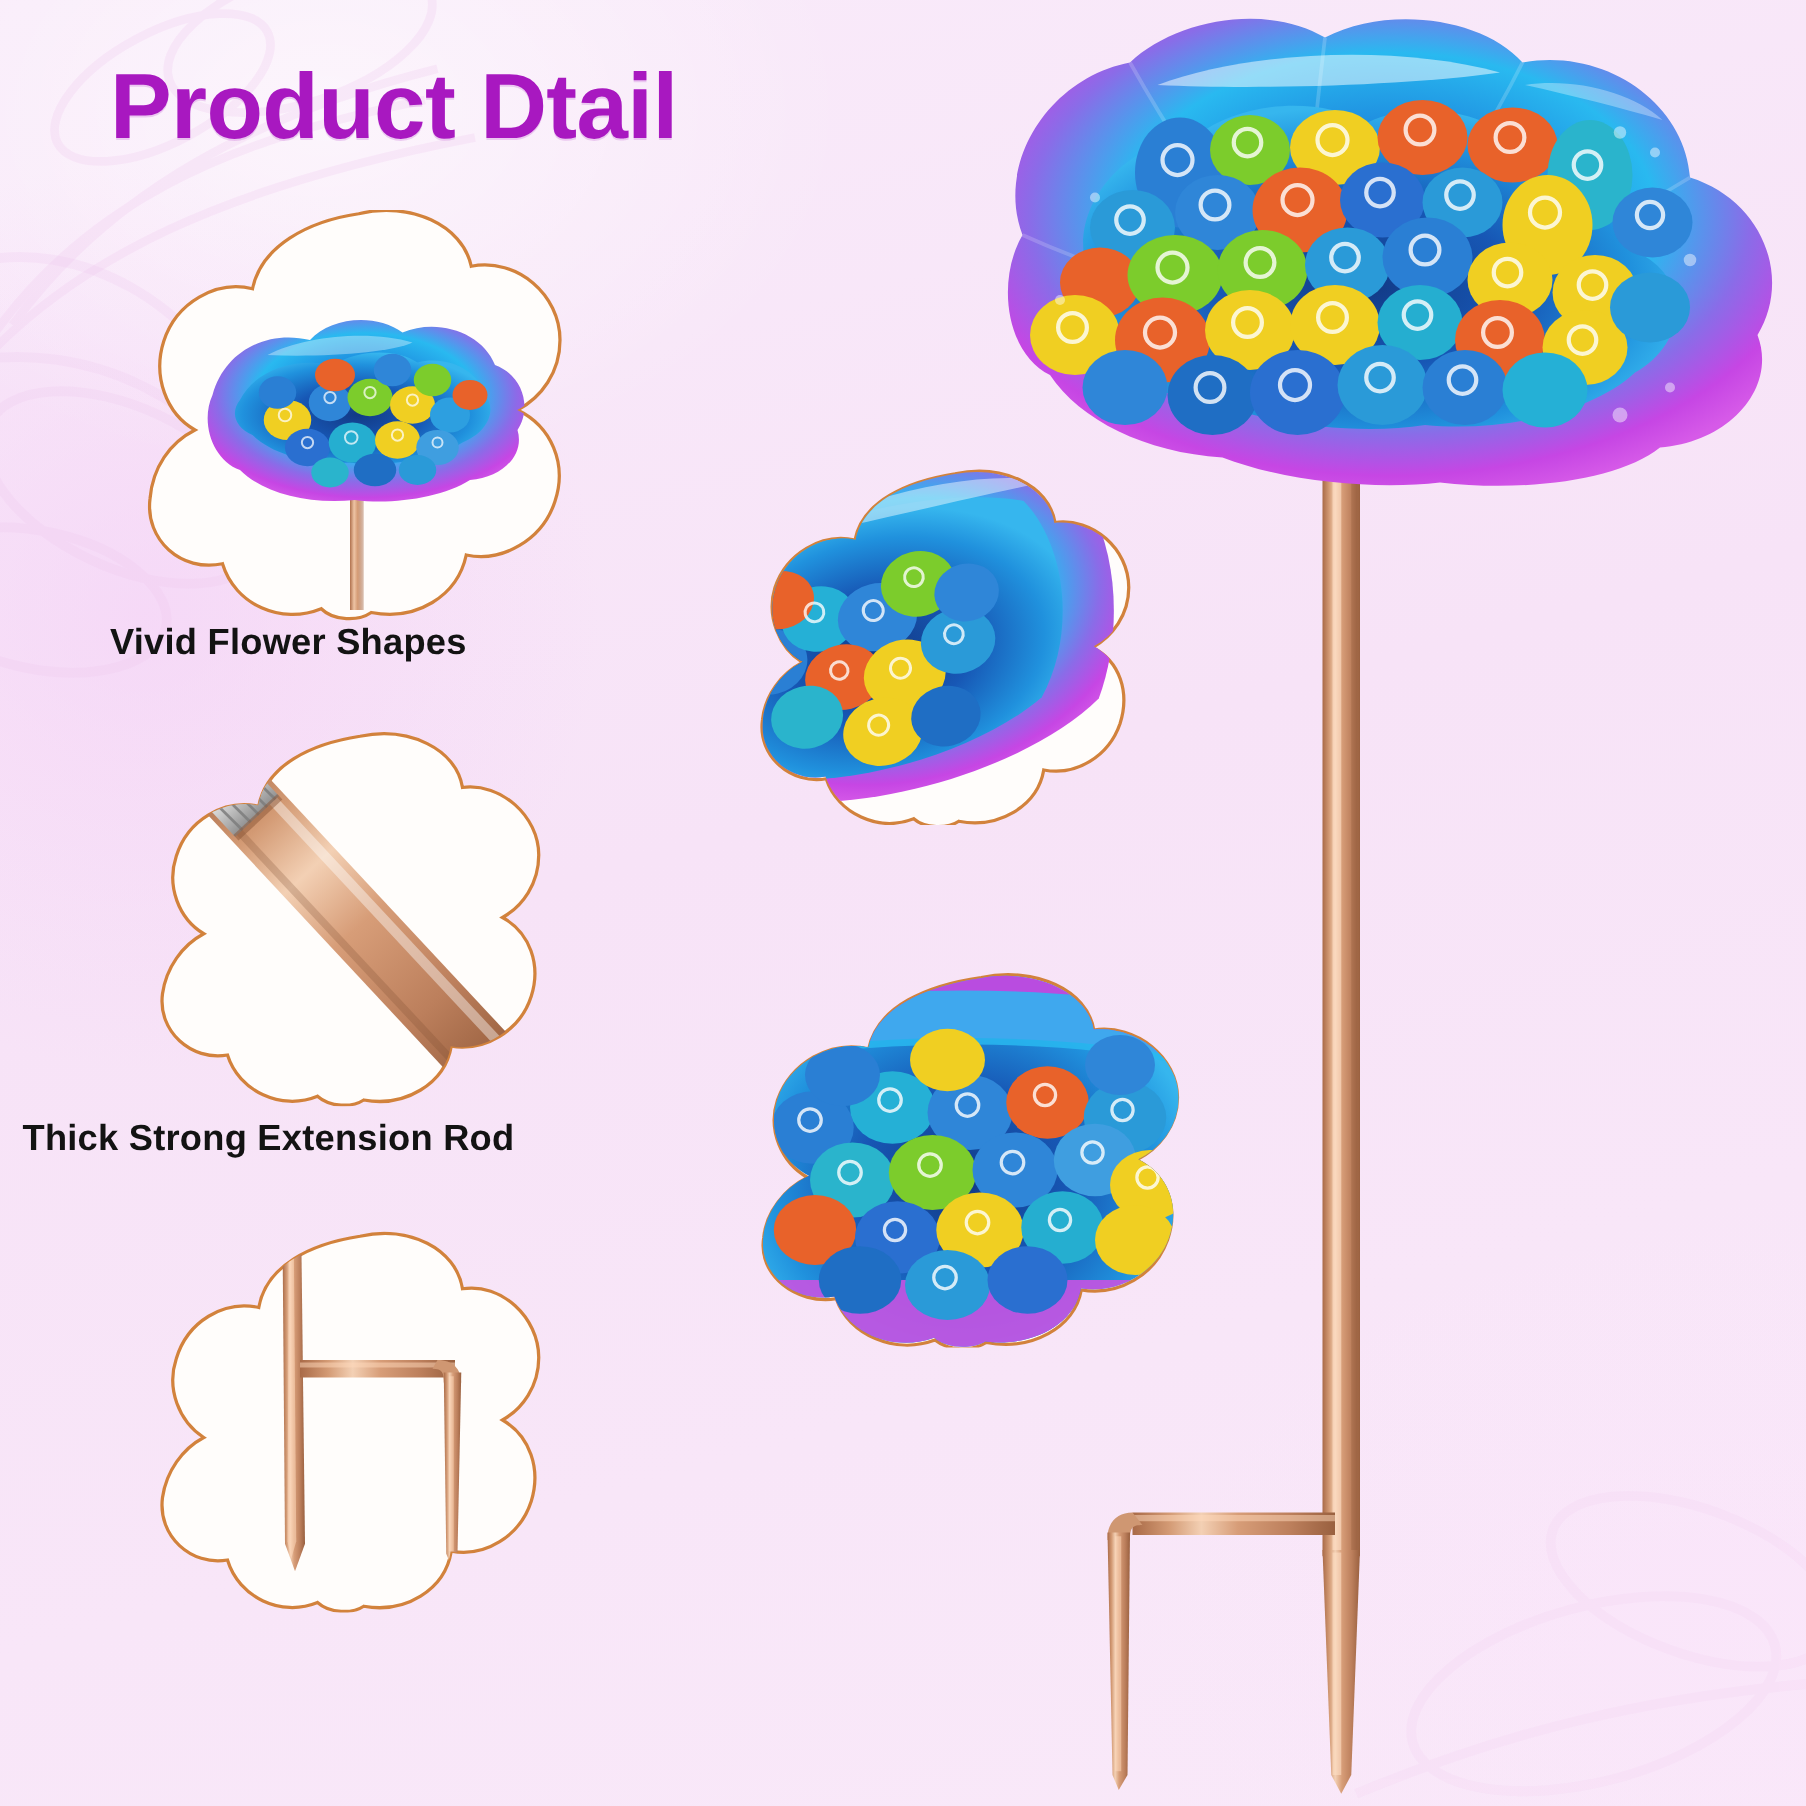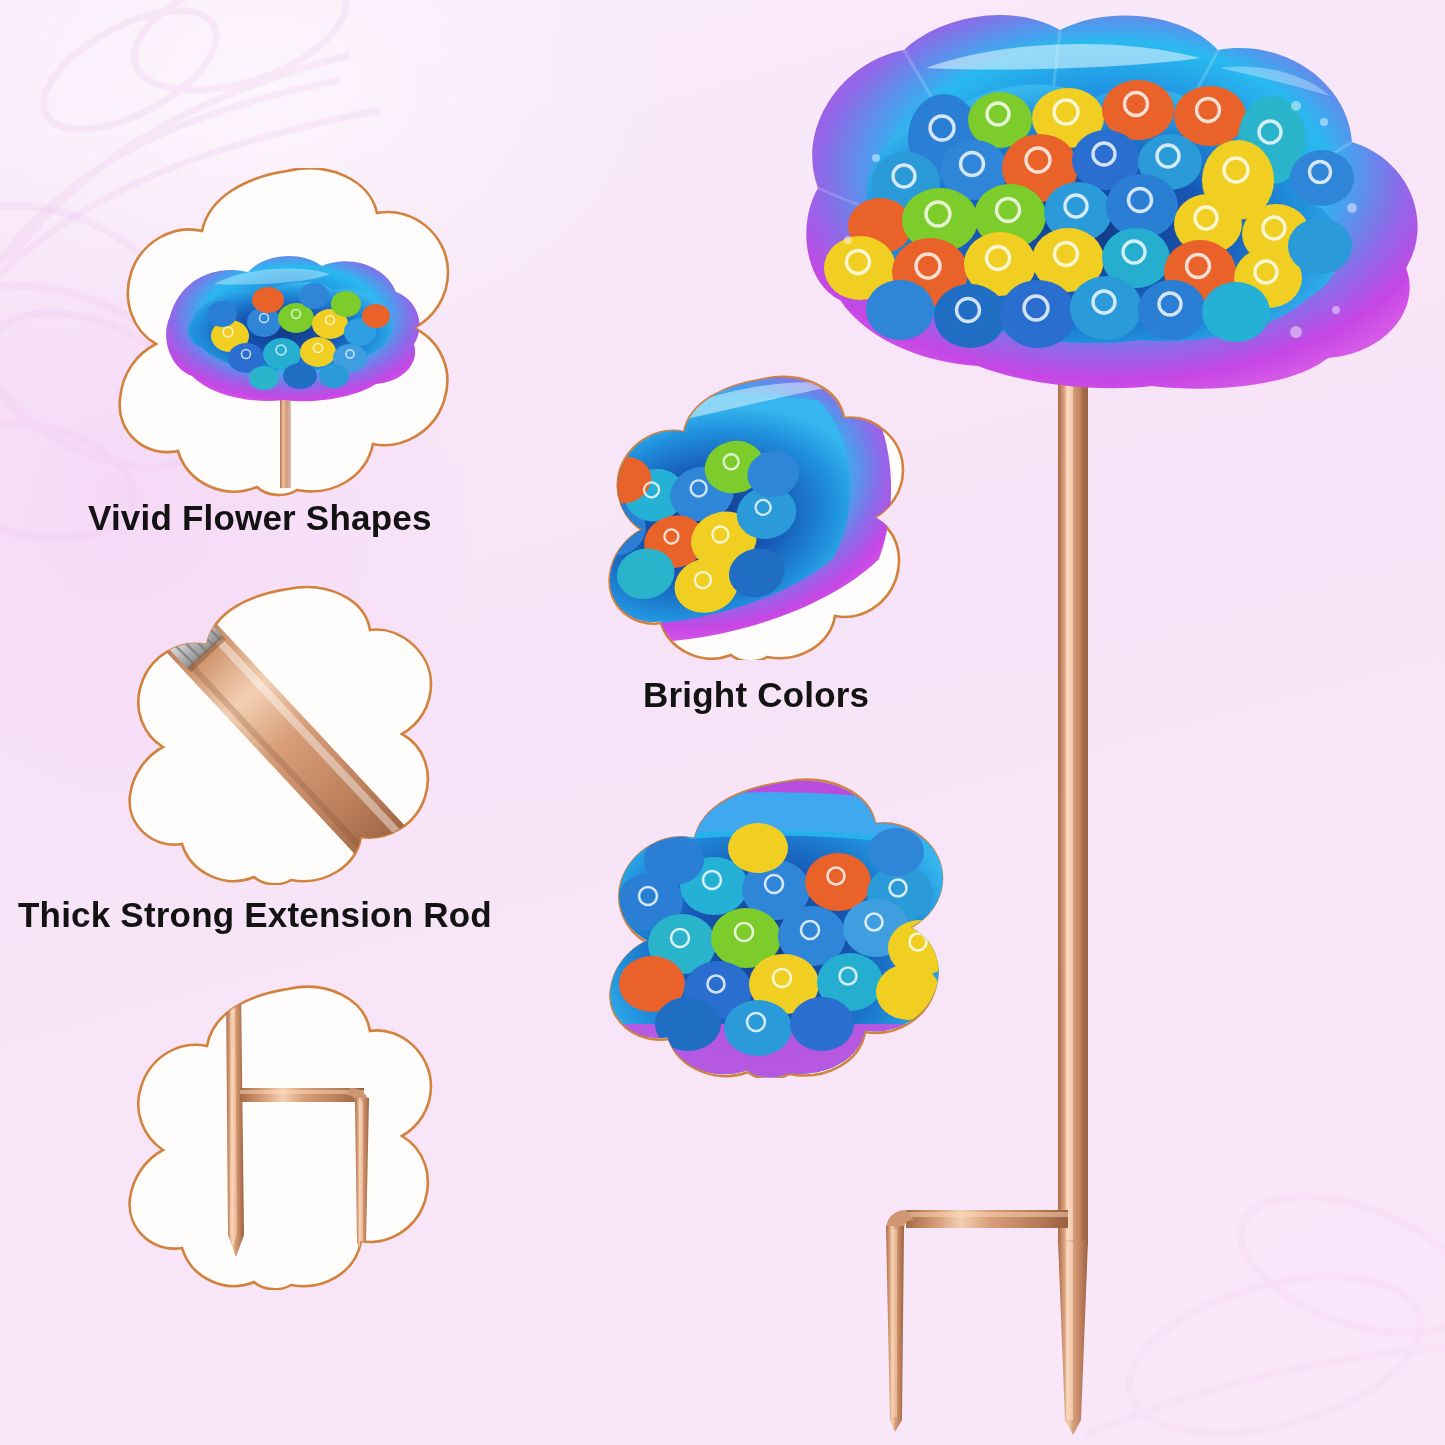--- a/index.html
+++ b/index.html
@@ -27,21 +27,21 @@
     color:#a818c0;line-height:1;white-space:nowrap;
     text-shadow:0 2px 0 rgba(168,24,192,.18);
   }
 
   
   .callout{position:absolute;}
   .callout .frame{position:absolute;inset:0;}
   .callout .frame svg{display:block;width:100%;height:100%;}
   .clip-host{position:absolute;inset:0;}
   .caption{
-    position:absolute;color:#131313;font-size:35px;font-weight:600;
+    position:absolute;color:#131313;font-size:29px;font-weight:600;
     white-space:nowrap;letter-spacing:.2px;
   }
 
   
   #hero{position:absolute;left:700px;top:10px;width:745px;height:1435px;}
 </style>
 </head>
 <body>
 
 <div id="stage">
@@ -70,20 +70,21 @@
   <div class="wm" style="right:-40px;bottom:-40px;width:460px;height:380px;opacity:.18">
     <svg viewBox="0 0 460 380">
       <g fill="none" stroke="#f0cbef" stroke-width="8">
         <ellipse cx="250" cy="250" rx="150" ry="70" transform="rotate(-15 250 250)"></ellipse>
         <ellipse cx="330" cy="160" rx="120" ry="58" transform="rotate(20 330 160)"></ellipse>
         <path d="M60 330 C180 280 300 250 450 240"></path>
       </g>
     </svg>
   </div>
 
+  <div id="title">Product Dtail</div>
 
   <svg width="0" height="0" style="position:absolute" aria-hidden="true">
     <defs>
       <linearGradient id="gRod" x1="0" y1="0" x2="1" y2="0">
         <stop offset="0%" stop-color="#a96a47"></stop>
         <stop offset="18%" stop-color="#d39a74"></stop>
         <stop offset="34%" stop-color="#f3d0b4"></stop>
         <stop offset="52%" stop-color="#d79d78"></stop>
         <stop offset="78%" stop-color="#bc7f5c"></stop>
         <stop offset="100%" stop-color="#99603f"></stop>
@@ -329,21 +330,20 @@
             <circle cx="110" cy="150" r="8"></circle>
               <circle cx="158" cy="134" r="7.5"></circle>
             <circle cx="82" cy="190" r="8"></circle>
               <circle cx="62" cy="140" r="7"></circle>
           </g>
 
           <path d="M30,26 C120,8 210,10 262,34 C200,30 110,32 30,26 Z" fill="#fff" opacity=".45"></path>
         </g>
       </svg>
     </div>
-    <div class="caption" style="left:35px;top:300px">Bright Colors</div>
   </div>
 
   <div class="callout" style="left:608px;top:778px;width:340px;height:300px">
     <div class="frame">
       <svg viewBox="0 0 340 300" preserveAspectRatio="none">
         <defs>
           <clipPath id="clipE" clipPathUnits="objectBoundingBox">
             <path d="M0.52,0.015 C0.645,-0.012 0.77,0.052 0.785,0.152 C0.885,0.142 0.985,0.228 0.985,0.332
                      C0.985,0.408 0.945,0.468 0.89,0.498 C0.96,0.538 0.99,0.622 0.962,0.708
                      C0.932,0.802 0.84,0.858 0.755,0.842 C0.74,0.942 0.635,1.00 0.53,0.984

